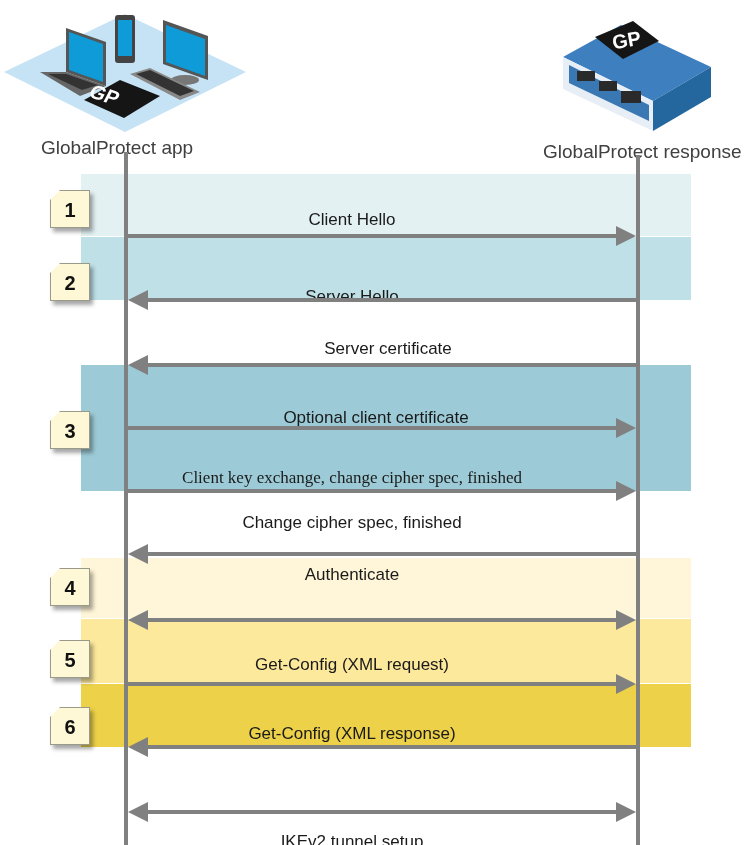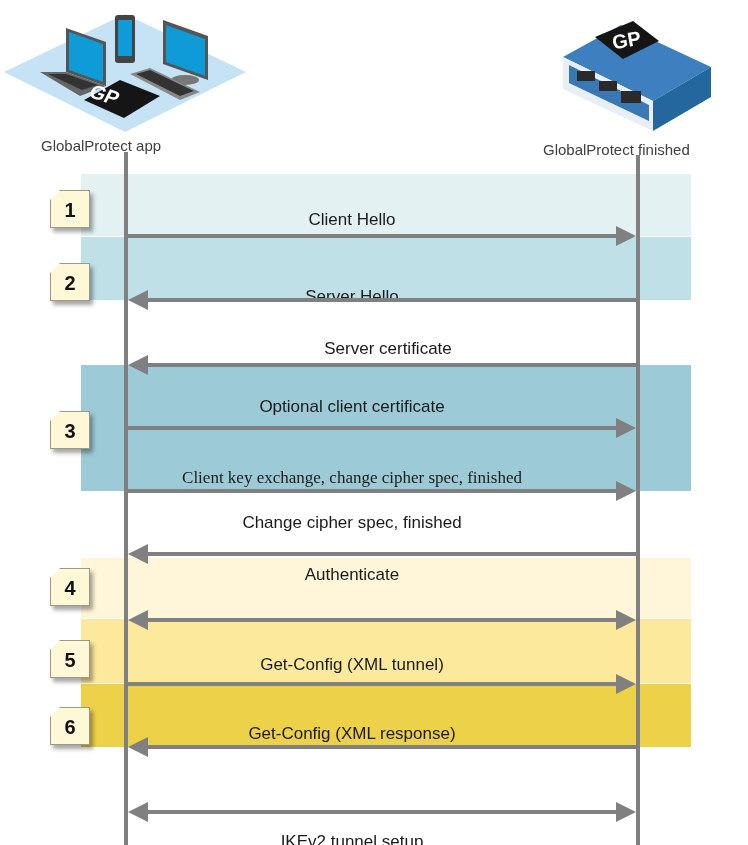--- a/index.html
+++ b/index.html
@@ -1,20 +1,20 @@
 <!DOCTYPE html>
 <html><head>
 <meta charset="utf-8">
 <style>
   html,body{margin:0;padding:0;background:#ffffff;}
   body{width:748px;height:845px;position:relative;overflow:hidden;font-family:"Liberation Sans","DejaVu Sans",sans-serif;}
   .abs{position:absolute;}
   .band{position:absolute;left:81px;width:610px;}
   .lifeline{position:absolute;top:150px;width:4px;background:#808080;height:695px;}
-  .node-label{position:absolute;font-size:15px;color:#404040;white-space:nowrap;}
+  .node-label{position:absolute;font-size:19px;color:#404040;white-space:nowrap;}
   .msg-label{position:absolute;left:128px;width:448px;text-align:center;font-size:17px;color:#1a1a1a;white-space:nowrap;}
   .step-badge{position:absolute;left:50px;width:38px;height:36px;background:#fff8d6;border:1px solid #9a9a8a;box-shadow:3px 4px 4px rgba(0,0,0,0.35);font-weight:bold;font-size:20px;color:#111;text-align:center;line-height:38px;}
   .step-badge:before{content:"";position:absolute;left:-1px;top:-1px;width:0;height:0;border-right:10px solid transparent;border-top:10px solid #ffffff;}
   svg.arrows{position:absolute;left:0;top:0;}
 </style>
 </head>
 <body>
 
 <div class="band" style="top:174px;height:62px;background:#e3f1f3;"></div>
 <div class="band" style="top:237px;height:63px;background:#bfe0e7;"></div>
@@ -53,40 +53,40 @@
   <g fill="#2a2a2a">
     <rect x="22" y="56" width="18" height="10"></rect>
     <rect x="44" y="66" width="18" height="10"></rect>
     <rect x="66" y="76" width="20" height="12"></rect>
   </g>
   <polygon points="40,22 78,6 104,26 68,44" fill="#151515"></polygon>
   <text x="72" y="32" text-anchor="middle" font-family="Liberation Sans, sans-serif" font-weight="bold" font-size="20" fill="#fff" transform="rotate(-10 72 28)">GP</text>
 </svg>
 
 <div class="node-label" style="left:41px;top:137px;">GlobalProtect app</div>
-<div class="node-label" style="left:543px;top:141px;">GlobalProtect finished</div>
+<div class="node-label" style="left:543px;top:141px;">GlobalProtect response</div>
 
 <div class="lifeline" style="left:124px;top:152px;height:693px;"></div>
 <div class="lifeline" style="left:636px;top:155px;height:690px;"></div>
 
 <div class="step-badge" style="top:190px;">1</div>
 <div class="step-badge" style="top:263px;">2</div>
 <div class="step-badge" style="top:411px;">3</div>
 <div class="step-badge" style="top:568px;">4</div>
 <div class="step-badge" style="top:640px;">5</div>
 <div class="step-badge" style="top:707px;">6</div>
 
 <div class="msg-label" style="top:210px;">Client Hello</div>
 <div class="msg-label" style="top:275px;margin-top:12px;">Server Hello</div>
 <div class="msg-label" style="top:339px;padding-left:36px;">Server certificate</div>
-<div class="msg-label" style="top:397px;">Optional client certificate</div>
+<div class="msg-label" style="top:408px;margin-left:24px;">Optional client certificate</div>
 <div class="msg-label" style="top:468px;font-family:Liberation Serif, serif;">Client key exchange, change cipher spec, finished</div>
 <div class="msg-label" style="top:513px;">Change cipher spec, finished</div>
 <div class="msg-label" style="top:565px;">Authenticate</div>
-<div class="msg-label" style="top:655px;">Get-Config (XML tunnel)</div>
+<div class="msg-label" style="top:655px;">Get-Config (XML request)</div>
 <div class="msg-label" style="top:724px;">Get-Config (XML response)</div>
 <div class="msg-label" style="top:832px;">IKEv2 tunnel setup</div>
 
 <svg class="arrows" id="arrows" width="748" height="845">
     <g>
       <line x1="128" x2="622" y1="236" y2="236" stroke="#808080" stroke-width="4"></line>
       <polygon points="636,236 616,226 616,246" fill="#808080"></polygon>
     </g>
     <g>
       <line x1="142" x2="636" y1="300" y2="300" stroke="#808080" stroke-width="4"></line>

